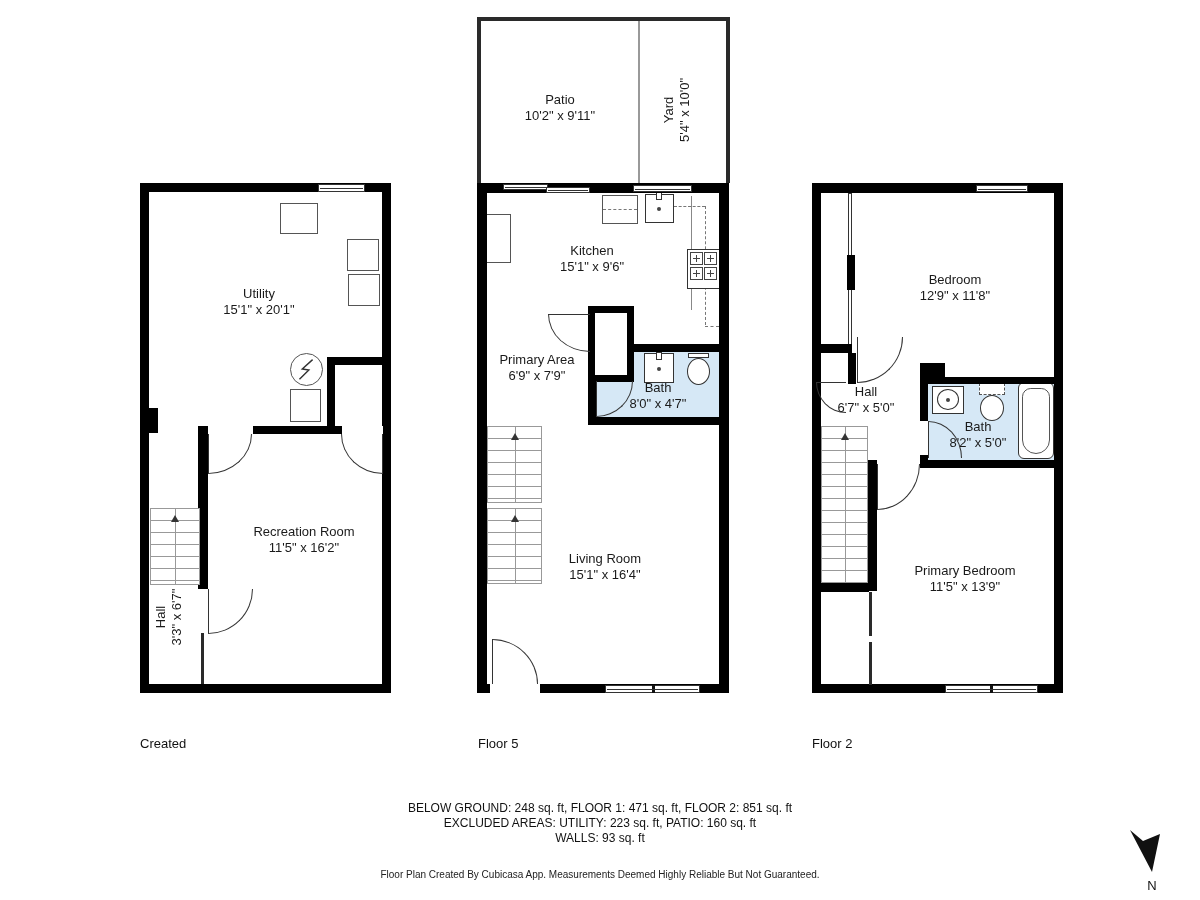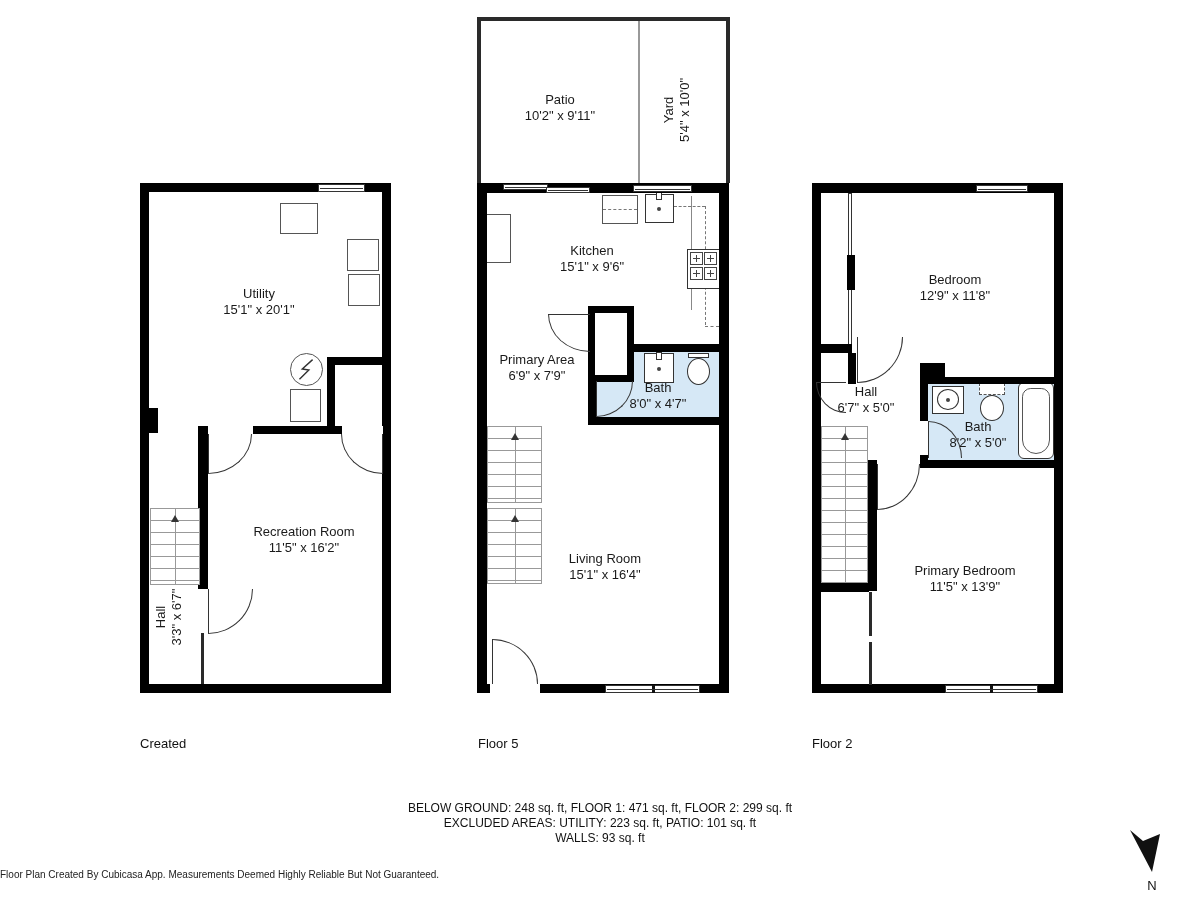--- a/index.html
+++ b/index.html
@@ -37,21 +37,21 @@
           background:linear-gradient(#444,#444) center/7px 1px no-repeat,
                      linear-gradient(#444,#444) center/1px 7px no-repeat;}
   .tub{position:absolute;box-sizing:border-box;border:1px solid #333;background:#fff;border-radius:6px;}
   .tub-in{position:absolute;box-sizing:border-box;border:1px solid #555;border-radius:10px 10px 16px 16px;}
   .rlabel{position:absolute;transform:translate(-50%,-50%);text-align:center;font-size:13px;
           line-height:16px;white-space:nowrap;color:#1a1a1a;}
   .rlabel.vert{transform:translate(-50%,-50%) rotate(-90deg);}
   .flabel{position:absolute;font-size:13px;color:#111;}
   .summary{position:absolute;left:0;right:0;top:801px;text-align:center;font-size:12px;line-height:15px;color:#111;}
   .summary .t{font-weight:bold;font-size:13px;}
-  .disclaimer{position:absolute;left:0;right:0;top:869px;font-size:10px;color:#222;}
+  .disclaimer{position:absolute;left:0;right:0;top:869px;text-align:center;font-size:10px;color:#222;}
   .compass{position:absolute;left:1124px;top:822px;}
 </style>
 </head>
 <body>
 
 <div class="canvas">
 
   <div>
 
     <div class="fx" style="left:280px;top:203px;width:38px;height:31px"></div>
@@ -224,22 +224,22 @@
     <div class="rlabel" style="left:965px;top:579px">
       <span>Primary Bedroom</span><br><span>11'5" x 13'9"</span>
     </div>
   </div>
 
   <div class="flabel" style="left:140px;top:736px">Created</div>
   <div class="flabel" style="left:478px;top:736px">Floor 5</div>
   <div class="flabel" style="left:812px;top:736px">Floor 2</div>
 
   <div class="summary">
-    <div>BELOW GROUND: 248 sq. ft, FLOOR 1: 471 sq. ft, FLOOR 2: 299 sq. ft</div>
-    <div>EXCLUDED AREAS: UTILITY: 223 sq. ft, PATIO: 101 sq. ft</div>
+    <div>BELOW GROUND: 248 sq. ft, FLOOR 1: 471 sq. ft, FLOOR 2: 851 sq. ft</div>
+    <div>EXCLUDED AREAS: UTILITY: 223 sq. ft, PATIO: 160 sq. ft</div>
     <div>WALLS: 93 sq. ft</div>
   </div>
   <div class="disclaimer">Floor Plan Created By Cubicasa App. Measurements Deemed Highly Reliable But Not Guaranteed.</div>
 
   <svg class="compass" width="56" height="74" viewBox="0 0 56 74">
     <polygon points="6,8 19,19 36,12 28,50" fill="#111"></polygon>
     <text x="28" y="68" text-anchor="middle" font-size="13" fill="#111">N</text>
   </svg>
 
 </div>

